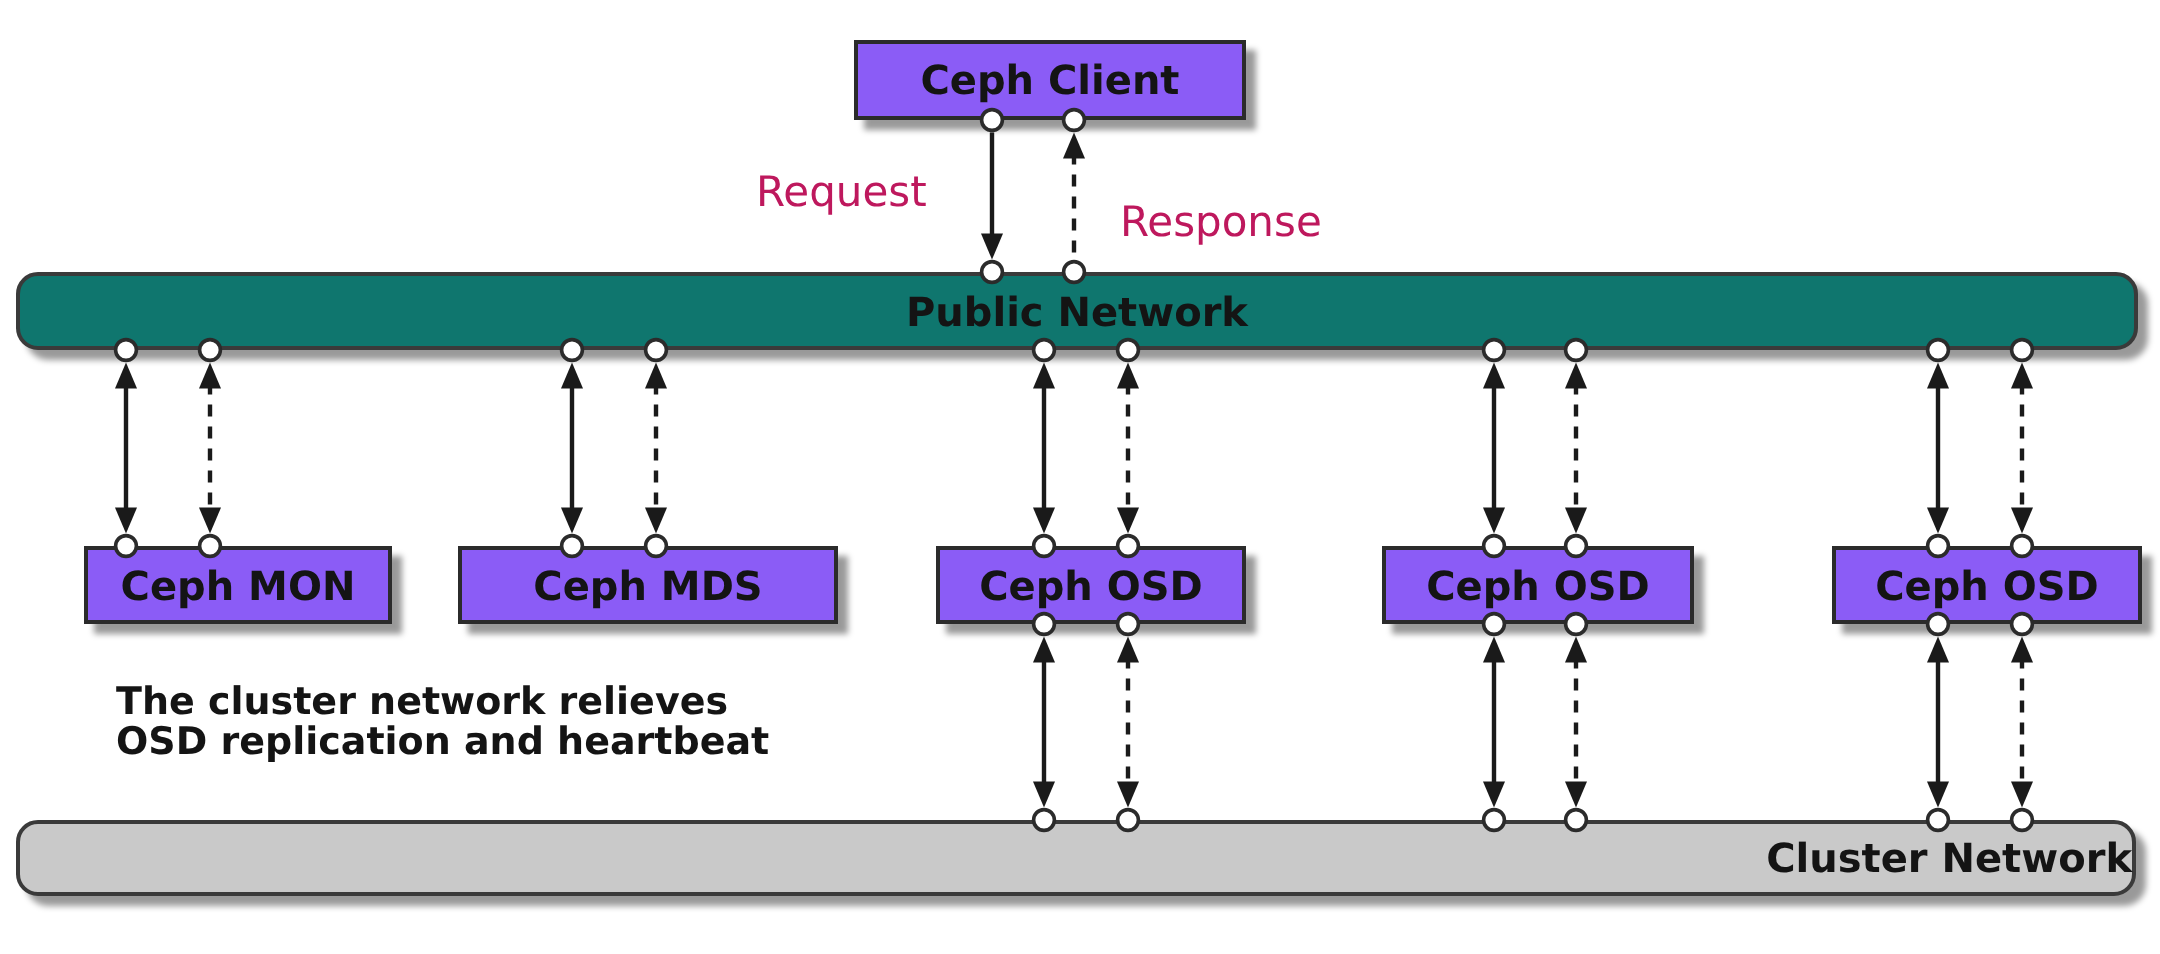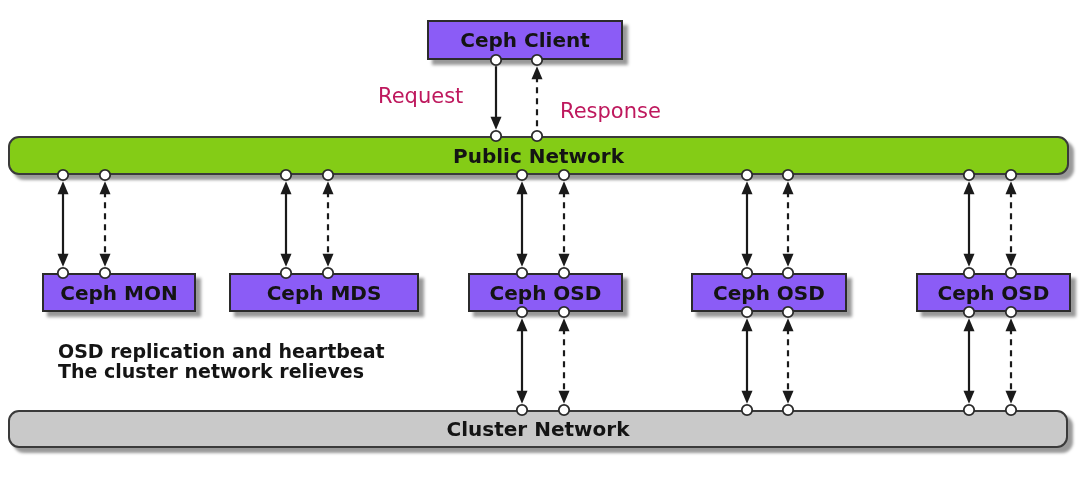--- a/index.html
+++ b/index.html
@@ -7,21 +7,21 @@
     position:relative; width:1080px; height:477px; background:#ffffff;
     font-family:"DejaVu Sans", sans-serif; overflow:hidden;
   }
   .node-box {
     position:absolute; box-sizing:border-box; background:#8b5cf6;
     border:2px solid #2b2b2b; box-shadow:5px 5px 3px rgba(0,0,0,0.40);
     display:flex; align-items:center; justify-content:center;
     font-weight:bold; font-size:20px; color:#141414; white-space:nowrap;
   }
   .net-bar {
-    position:absolute; box-sizing:border-box; background:#84cc16;
+    position:absolute; box-sizing:border-box; background:#0f766e;
     border:2px solid #3a3a3a; border-radius:11px;
     box-shadow:5px 5px 3px rgba(0,0,0,0.40);
     display:flex; align-items:center; justify-content:center;
     font-weight:bold; font-size:20px; color:#141414; white-space:nowrap;
   }
   .net-bar.cluster { background:#c9c9c9; }
   .flow-label {
     position:absolute; font-weight:normal; font-size:21px; color:#be185d; white-space:nowrap;
   }
   .note {
@@ -56,25 +56,25 @@
     <span>Ceph OSD</span>
   </div>
   <div class="node-box" style="left:691px; top:273px; width:156px; height:39px;">
     <span>Ceph OSD</span>
   </div>
   <div class="node-box" style="left:916px; top:273px; width:155px; height:39px;">
     <span>Ceph OSD</span>
   </div>
 
   <div class="note">
+    <div>The cluster network relieves</div>
     <div>OSD replication and heartbeat</div>
-    <div>The cluster network relieves</div>
-  </div>
-
-  <div class="net-bar cluster" style="left:8px; top:410px; width:1060px; height:38px;">
+  </div>
+
+  <div class="net-bar cluster" style="left:8px; top:410px; width:1060px; height:38px;justify-content:flex-end;">
     <span>Cluster Network</span>
   </div>
 
   <svg class="edges-layer" width="1080" height="477" viewBox="0 0 1080 477">
       <g>
         <line x1="496" x2="496" y1="66.2" y2="119.80000000000001" stroke="#1a1a1a" stroke-width="2.2"></line>
         <polygon points="496,129.8 490.5,116.80000000000001 501.5,116.80000000000001" fill="#1a1a1a"></polygon>
         <circle cx="496" cy="60" r="5.2" fill="#ffffff" stroke="#2b2b2b" stroke-width="1.8"></circle>
         <circle cx="496" cy="136" r="5.2" fill="#ffffff" stroke="#2b2b2b" stroke-width="1.8"></circle>
       </g>

